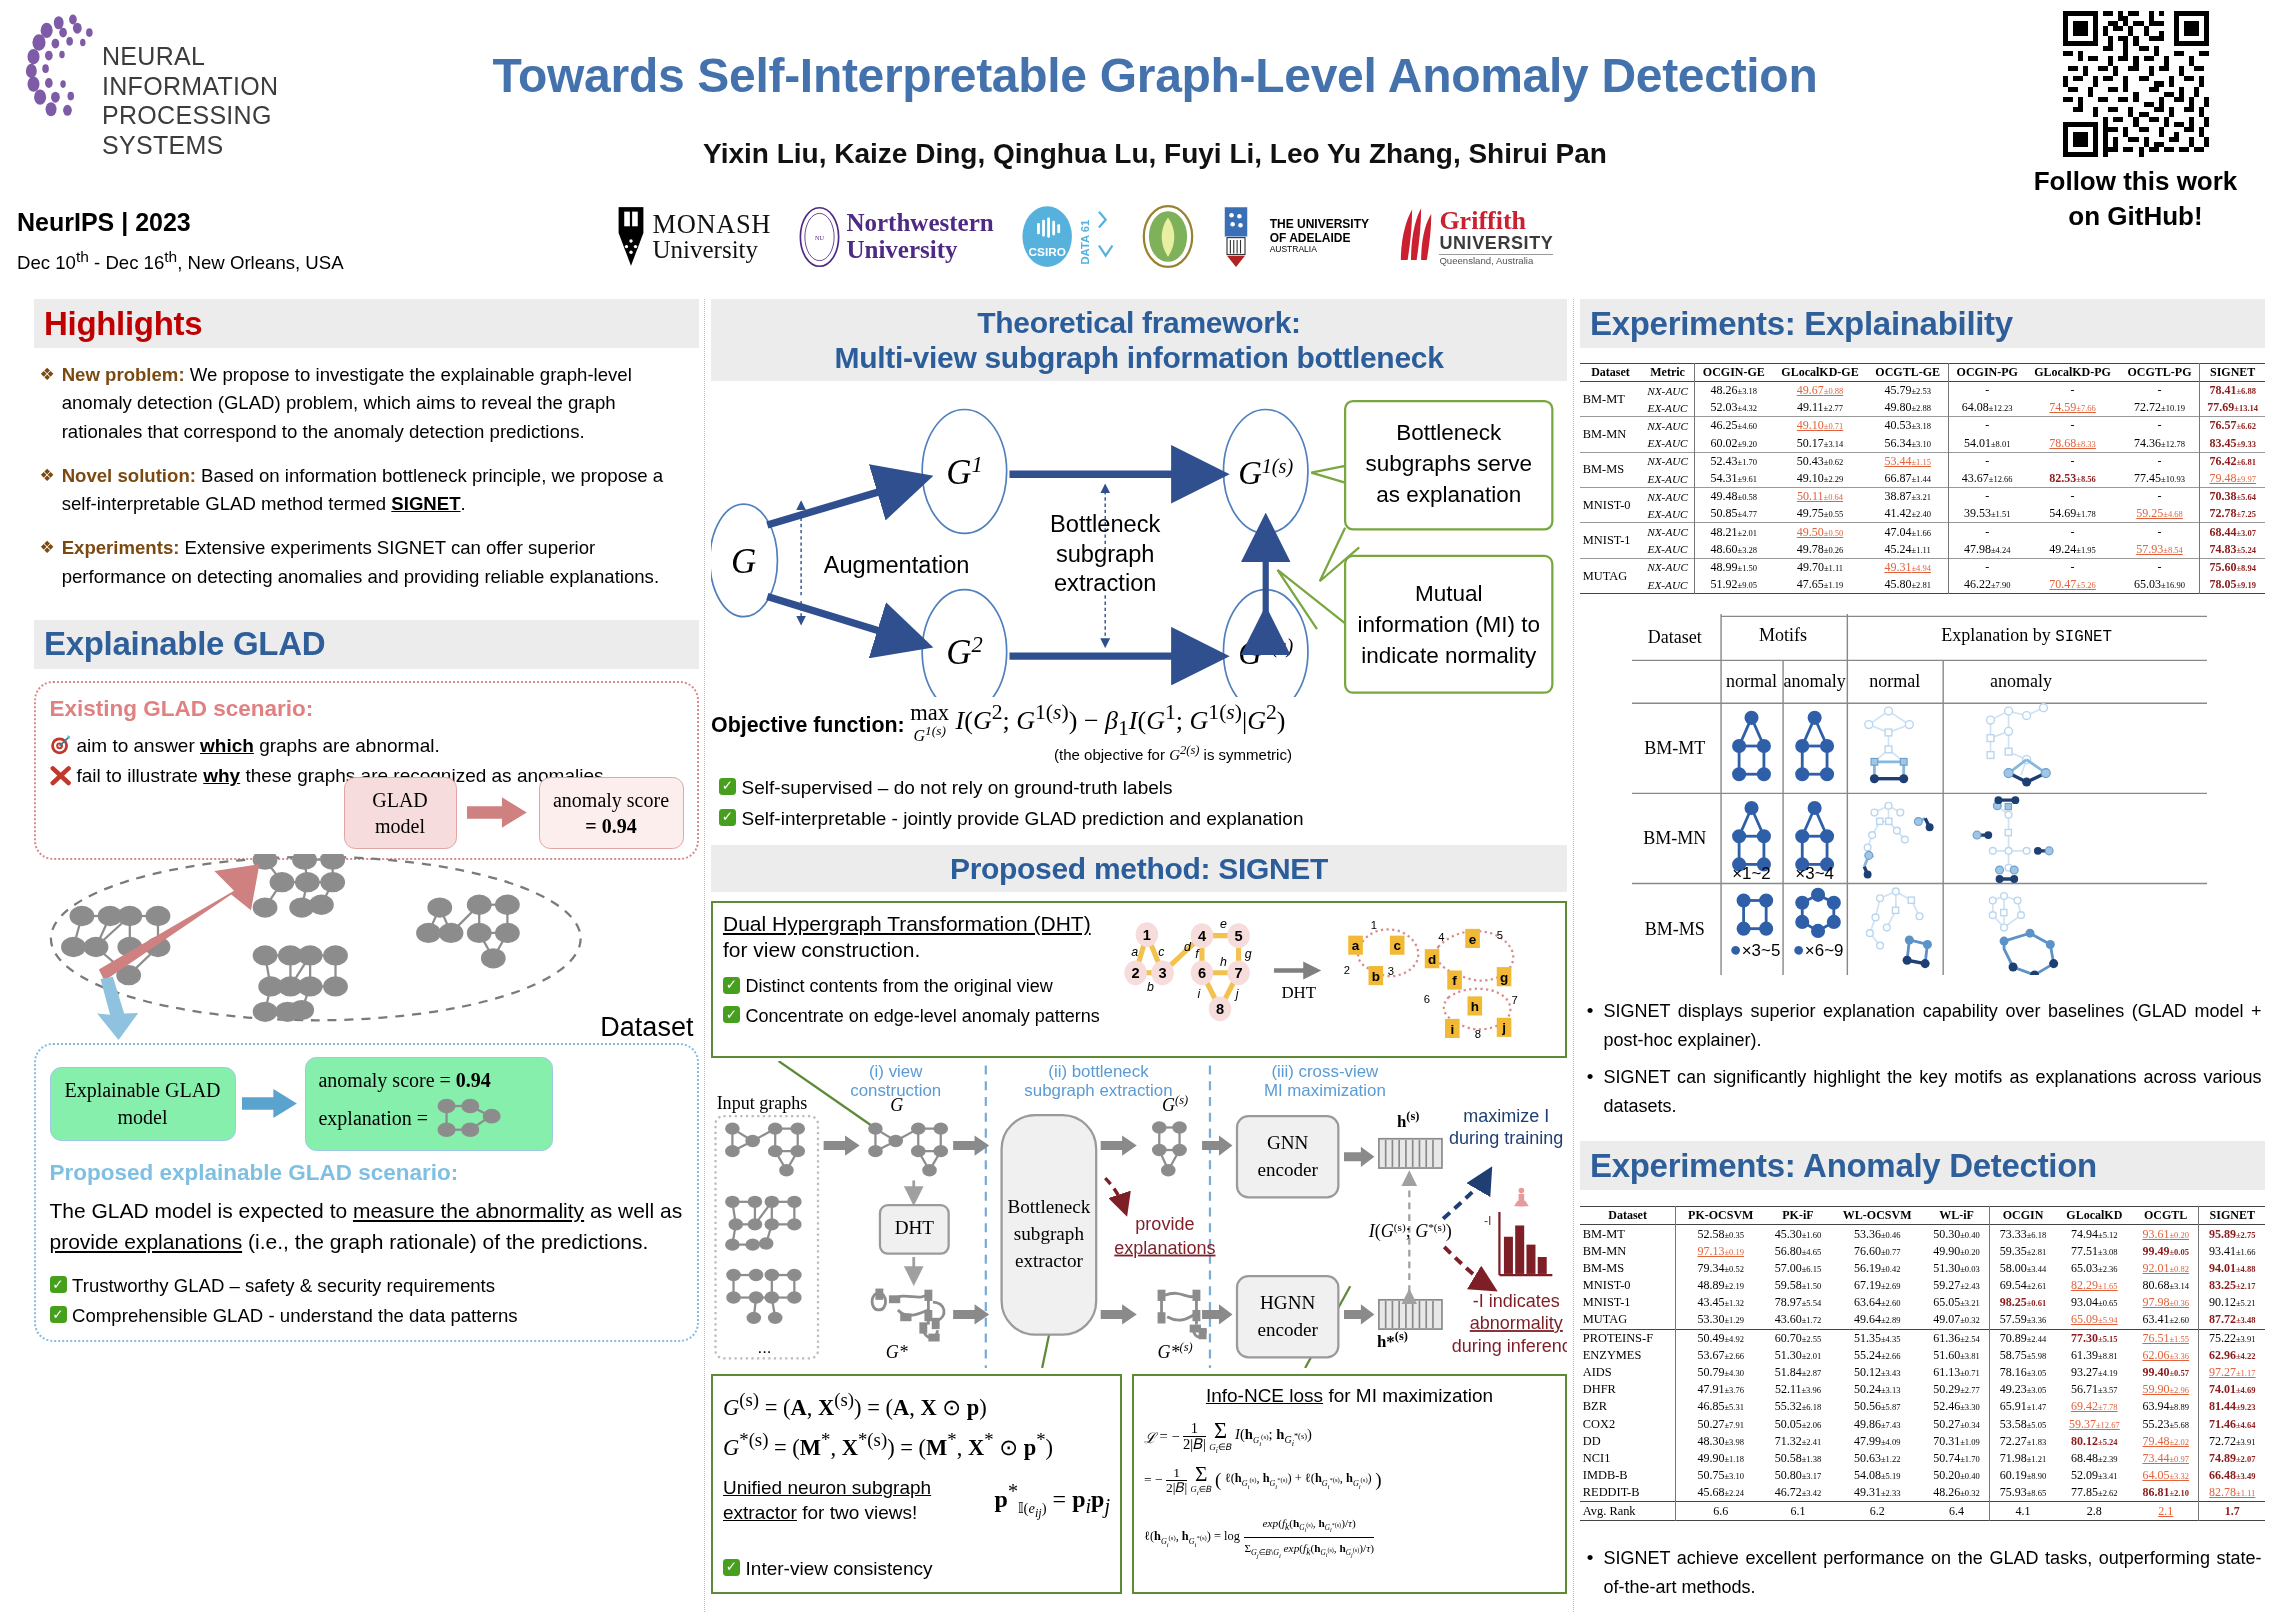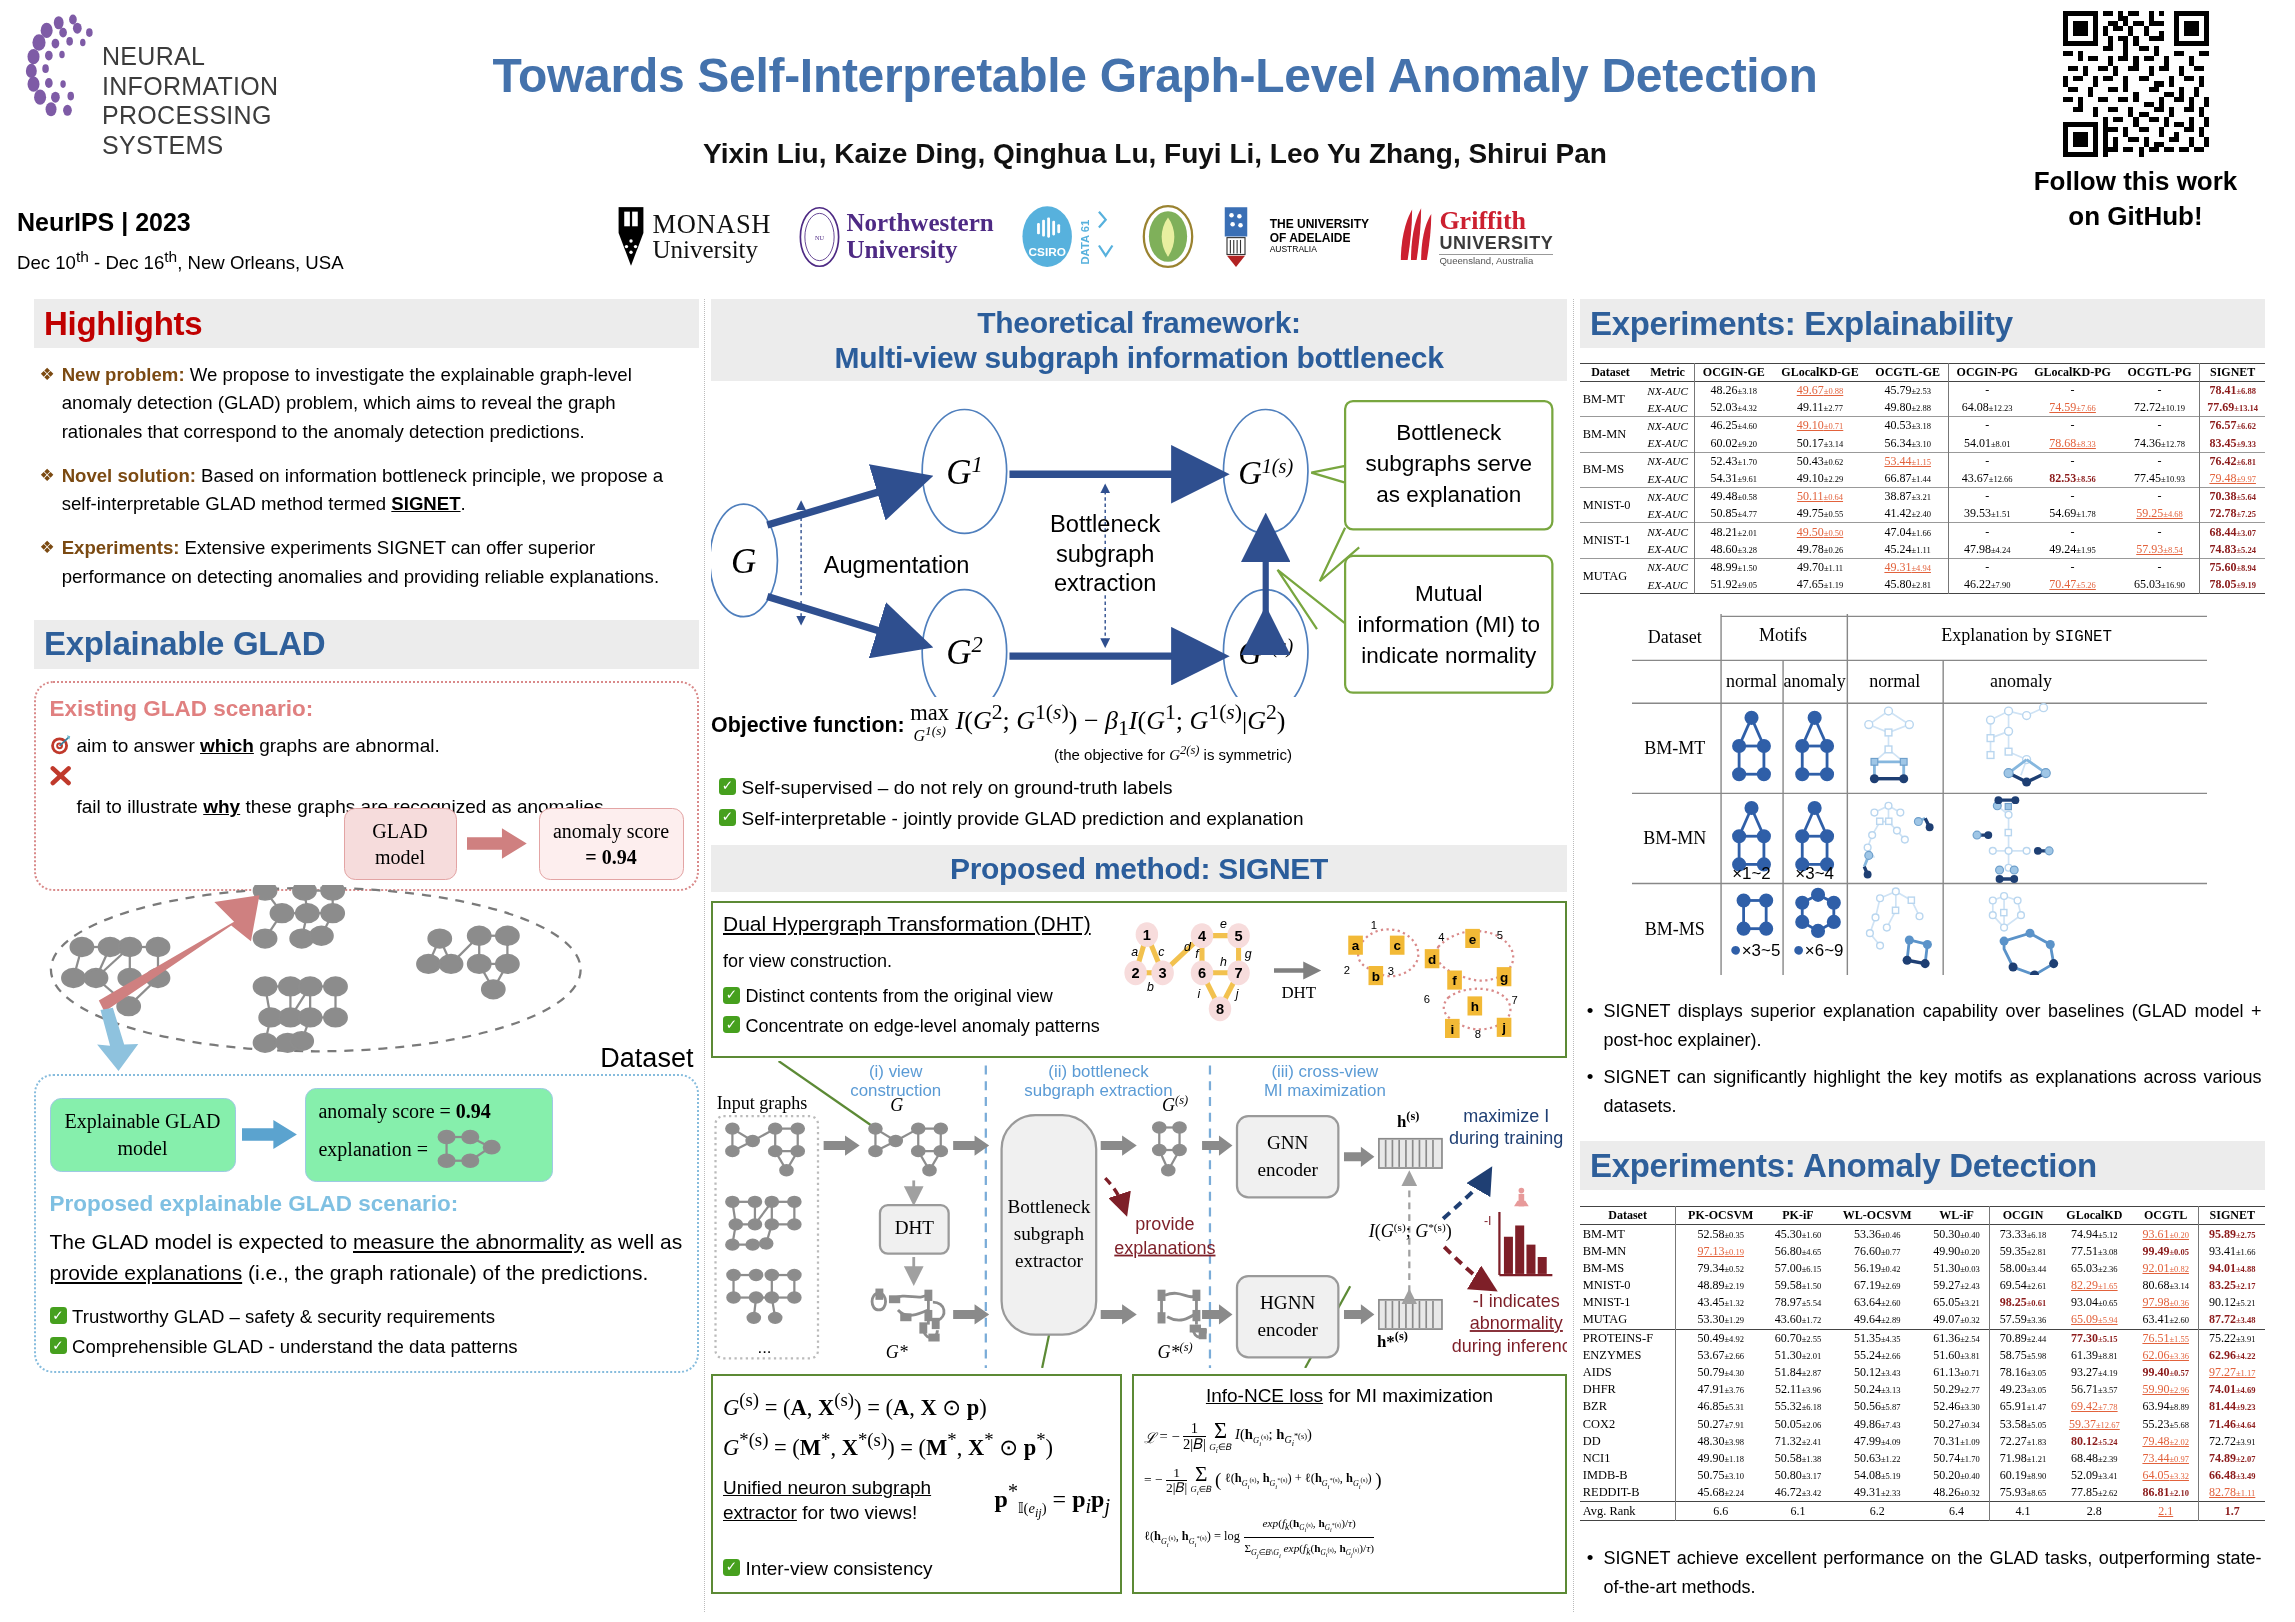--- a/index.html
+++ b/index.html
@@ -417,21 +417,21 @@
           <path d="M17 21 L34 5" stroke="#3a7d9a" stroke-width="3"></path>
             <path d="M30 2 l6 2 -2 6z" fill="#6bb7cc"></path>
         </svg>
         <span><span>aim to answer </span><span class="u-bold">which</span><span> graphs are abnormal.</span></span>
       </div>
 
       <div class="line-ic">
         <svg width="21.4" height="21.4" viewBox="0 0 38 38" style="flex:0 0 auto;margin-top:2.3px;">
           <path d="M5 6 L33 32 M33 6 L5 32" stroke="#c0392b" stroke-width="8" stroke-linecap="round"></path>
         </svg>
-        <span style="max-width:563px;margin-top:31px;"><span>fail to illustrate </span><span class="u-bold">why</span><span> these graphs are recognized as anomalies.</span></span>
+        <span style="max-width:563px;"><span>fail to illustrate </span><span class="u-bold">why</span><span> these graphs are recognized as anomalies.</span></span>
       </div>
 
       <div style="display:flex;align-items:center;justify-content:flex-end;gap:10px;margin-top:-13.5px;">
         <div class="pinkbox" style="width:113px;">
           <div>GLAD<br>model</div>
         </div>
         <svg width="62" height="35" viewBox="0 0 110 62">
           <path d="M0 20 L62 20 L62 4 L106 31 L62 58 L62 42 L0 42 Z" fill="#cf8080"></path>
         </svg>
         <div class="pinkbox2" style="width:145px;">
@@ -674,21 +674,21 @@
     </div>
 
     <div class="secbar sec-center" style="margin-top:12.4px;">
       <h2>Proposed method: SIGNET</h2>
     </div>
 
     <div class="greenbox" style="margin-top:9px;">
       <div style="display:flex;align-items:flex-start;">
         <div style="flex:0 0 400px;">
           <div style="font-size:21px;text-decoration:underline;font-weight:normal;">Dual Hypergraph Transformation (DHT)</div>
-          <div style="font-size:18px;margin-top:15px;">for view construction.</div>
+          <div style="font-size:21px;margin-top:2px;">for view construction.</div>
           <div class="line-ic" style="font-size:18px;margin-top:11.3px;">
             <span class="check">✓</span>
             <span>Distinct contents from the original view</span>
           </div>
           <div class="line-ic" style="font-size:18px;margin-top:3.4px;">
             <span class="check">✓</span>
             <span>Concentrate on edge-level anomaly patterns</span>
           </div>
         </div>
 

